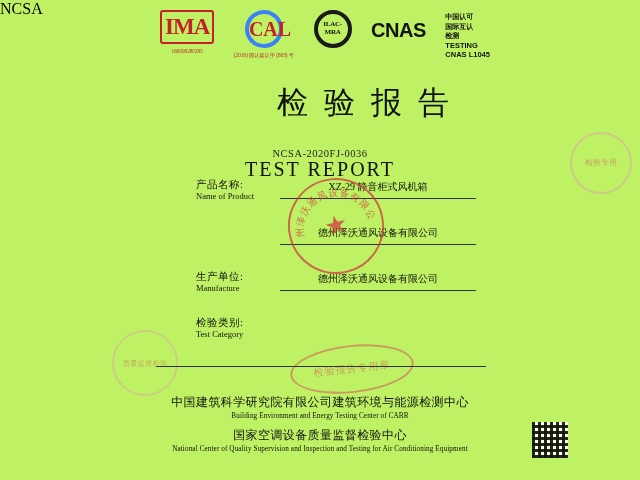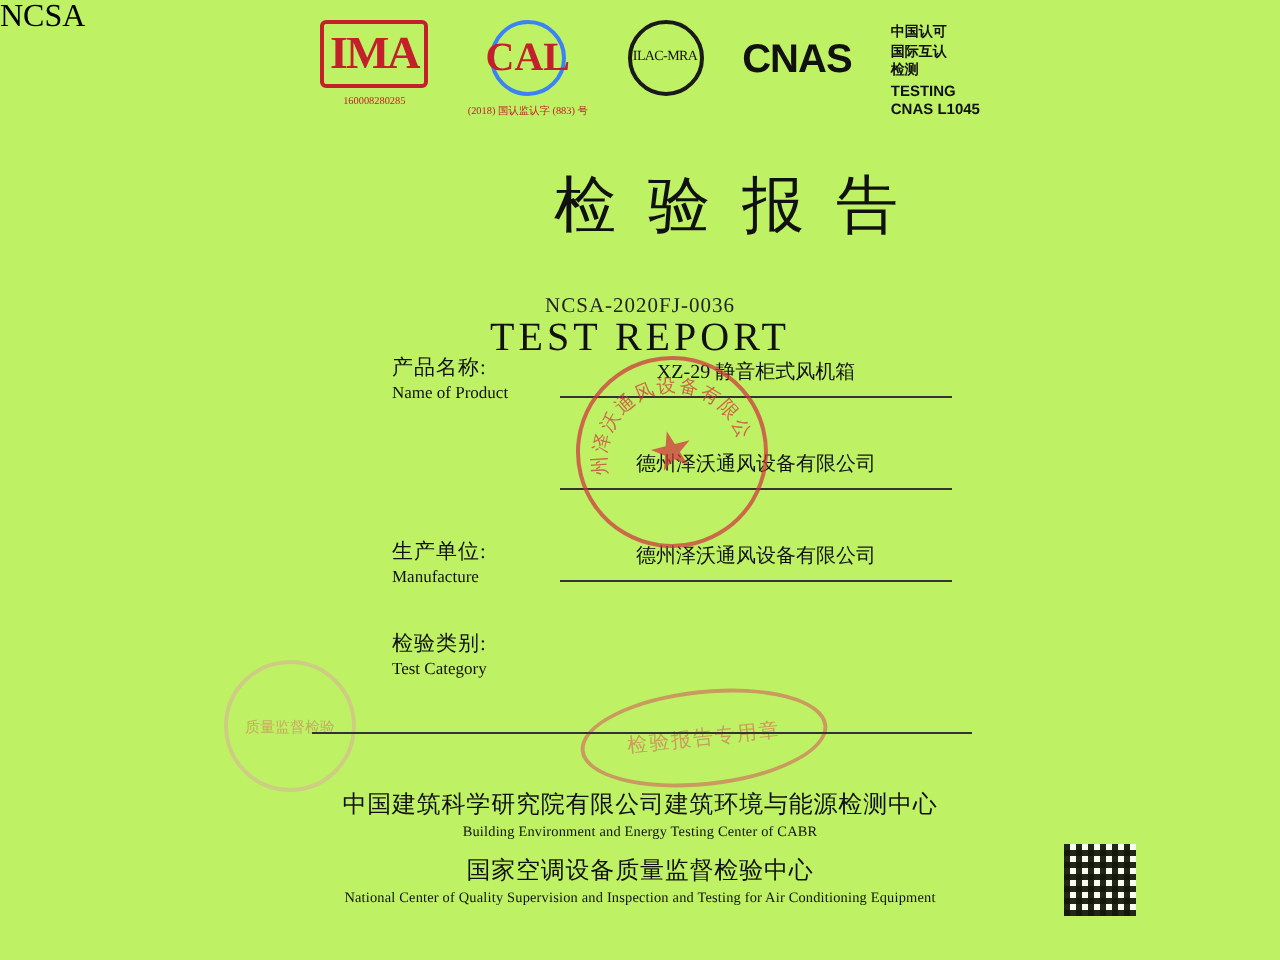--- a/index.html
+++ b/index.html
@@ -52,41 +52,40 @@
     font-size: 5.2px;
     color: #c3202b;
     margin-top: 4px;
     letter-spacing: 0px;
     white-space: nowrap;
   }
   .circle-mark {
     width: 38px;
     height: 38px;
     border-radius: 50%;
-    border: 2px solid #3b82f6;
+    border: 4px solid #3b82f6;
     display: flex;
     align-items: center;
-    justify-content: center;
     margin: 0 auto;
     position: relative;
     box-sizing: border-box;
   }
   .circle-mark.dark {
     border-color: #1a1a1a;
   }
   .cal-inner {
     font-size: 20px;
     font-weight: bold;
     color: #c3202b;
     font-family: "Liberation Serif", serif;
     line-height: 1;
   }
   .ilac-inner {
     font-size: 7px;
-    font-weight: normal;
+    font-weight: bold;
     color: #111;
     line-height: 1.1;
     letter-spacing: -0.3px;
   }
   .cnas-logo {
     font-size: 20px;
     font-weight: bold;
     letter-spacing: -0.5px;
     color: #111;
     font-family: "Liberation Sans", sans-serif;
@@ -355,20 +354,21 @@
       <div>检测</div>
       <div class="en">TESTING</div>
       <div class="en">CNAS L1045</div>
     </div>
   </div>
 
   <div class="title-cn">检验报告</div>
   <div class="title-en">TEST REPORT</div>
   <div class="report-no">NCSA-2020FJ-0036</div>
 
+  <div class="wm-right">检验专用</div>
 
   <div class="fields">
 
     <div class="field-row">
       <div class="field-label">
         <div class="label-cn">产品名称:</div>
         <div class="label-en">Name of Product</div>
       </div>
       <div class="field-value">XZ-29 静音柜式风机箱</div>
     </div>

